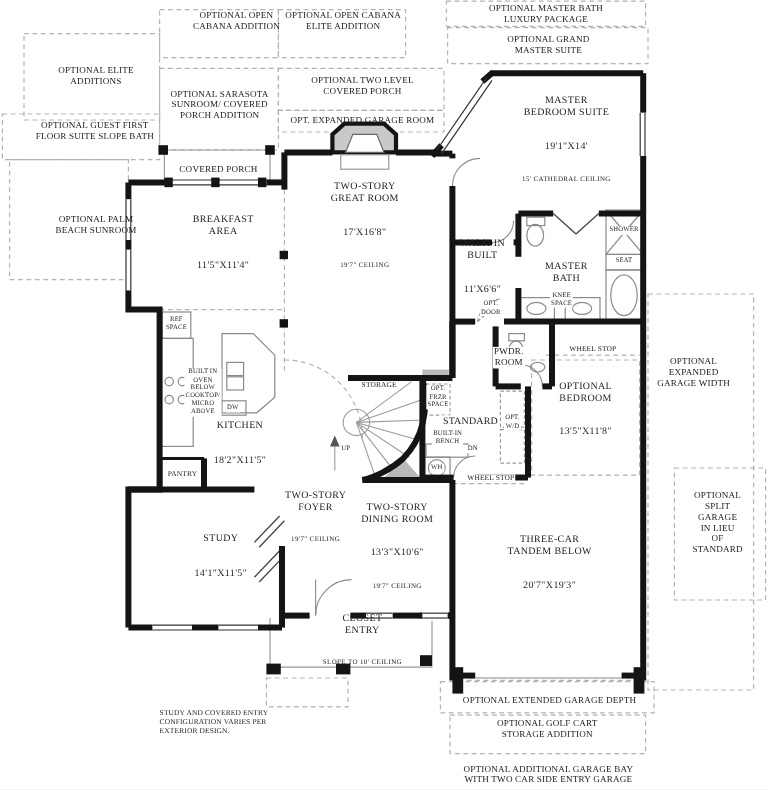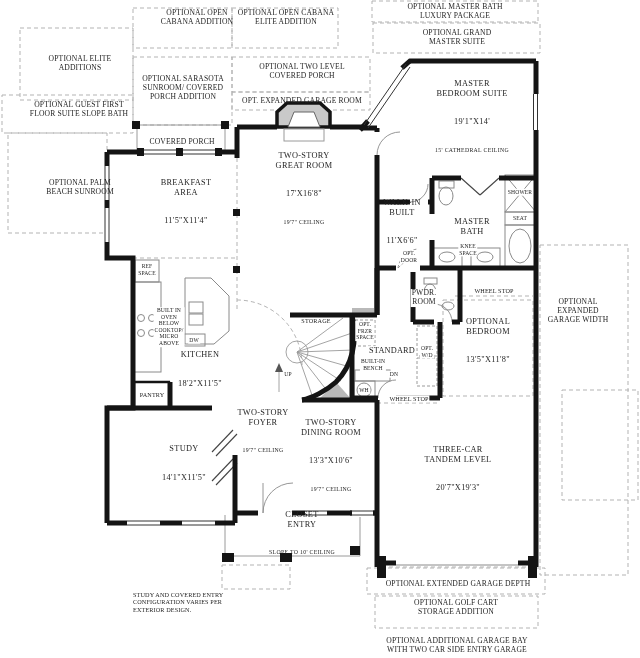--- a/index.html
+++ b/index.html
@@ -269,20 +269,23 @@
 <div class="lbl t7" style="left:302px;top:72px">OPTIONAL TWO LEVEL
 COVERED PORCH</div>
 <div class="lbl t7" style="left:302px;top:101px">OPT. EXPANDED GARAGE ROOM</div>
 <div class="lbl t7" style="left:79px;top:110px">OPTIONAL GUEST FIRST
 FLOOR SUITE SLOPE BATH</div>
 <div class="lbl t7" style="left:80px;top:188px">OPTIONAL PALM
 BEACH SUNROOM</div>
 <div class="lbl t7" style="left:578px;top:311px">OPTIONAL
 EXPANDED
 GARAGE WIDTH</div>
+<div class="lbl t7" style="left:598px;top:436px">OPTIONAL SPLIT
+GARAGE IN LIEU
+OF STANDARD</div>
 <div class="lbl t7" style="left:458px;top:584px">OPTIONAL EXTENDED GARAGE DEPTH</div>
 <div class="lbl t7" style="left:456px;top:608px">OPTIONAL GOLF CART
 STORAGE ADDITION</div>
 <div class="lbl t7" style="left:457px;top:646px">OPTIONAL ADDITIONAL GARAGE BAY
 WITH TWO CAR SIDE ENTRY GARAGE</div>
 
 <div class="lbl t7" style="left:182px;top:142px">COVERED PORCH</div>
 
 <div class="lbl room" style="left:186px;top:202px">
   <div class="rn">BREAKFAST
@@ -345,21 +348,21 @@
 
 <div class="lbl room" style="left:331px;top:455px">
   <div class="rn">TWO-STORY
 DINING ROOM</div>
   <div class="rd">13'3"X10'6"</div>
   <div class="rc">19'7" CEILING</div>
 </div>
 
 <div class="lbl room" style="left:458px;top:469px">
   <div class="rn">THREE-CAR
-TANDEM LEVEL</div>
+TANDEM BELOW</div>
   <div class="rd">20'7"X19'3"</div>
 </div>
 
 <div class="lbl room" style="left:302px;top:533px">
   <div class="rn">CLOSET
 ENTRY</div>
   <div class="rc">SLOPE TO 10' CEILING</div>
 </div>
 
 <div class="lbl t5" style="left:147px;top:270px">REF

